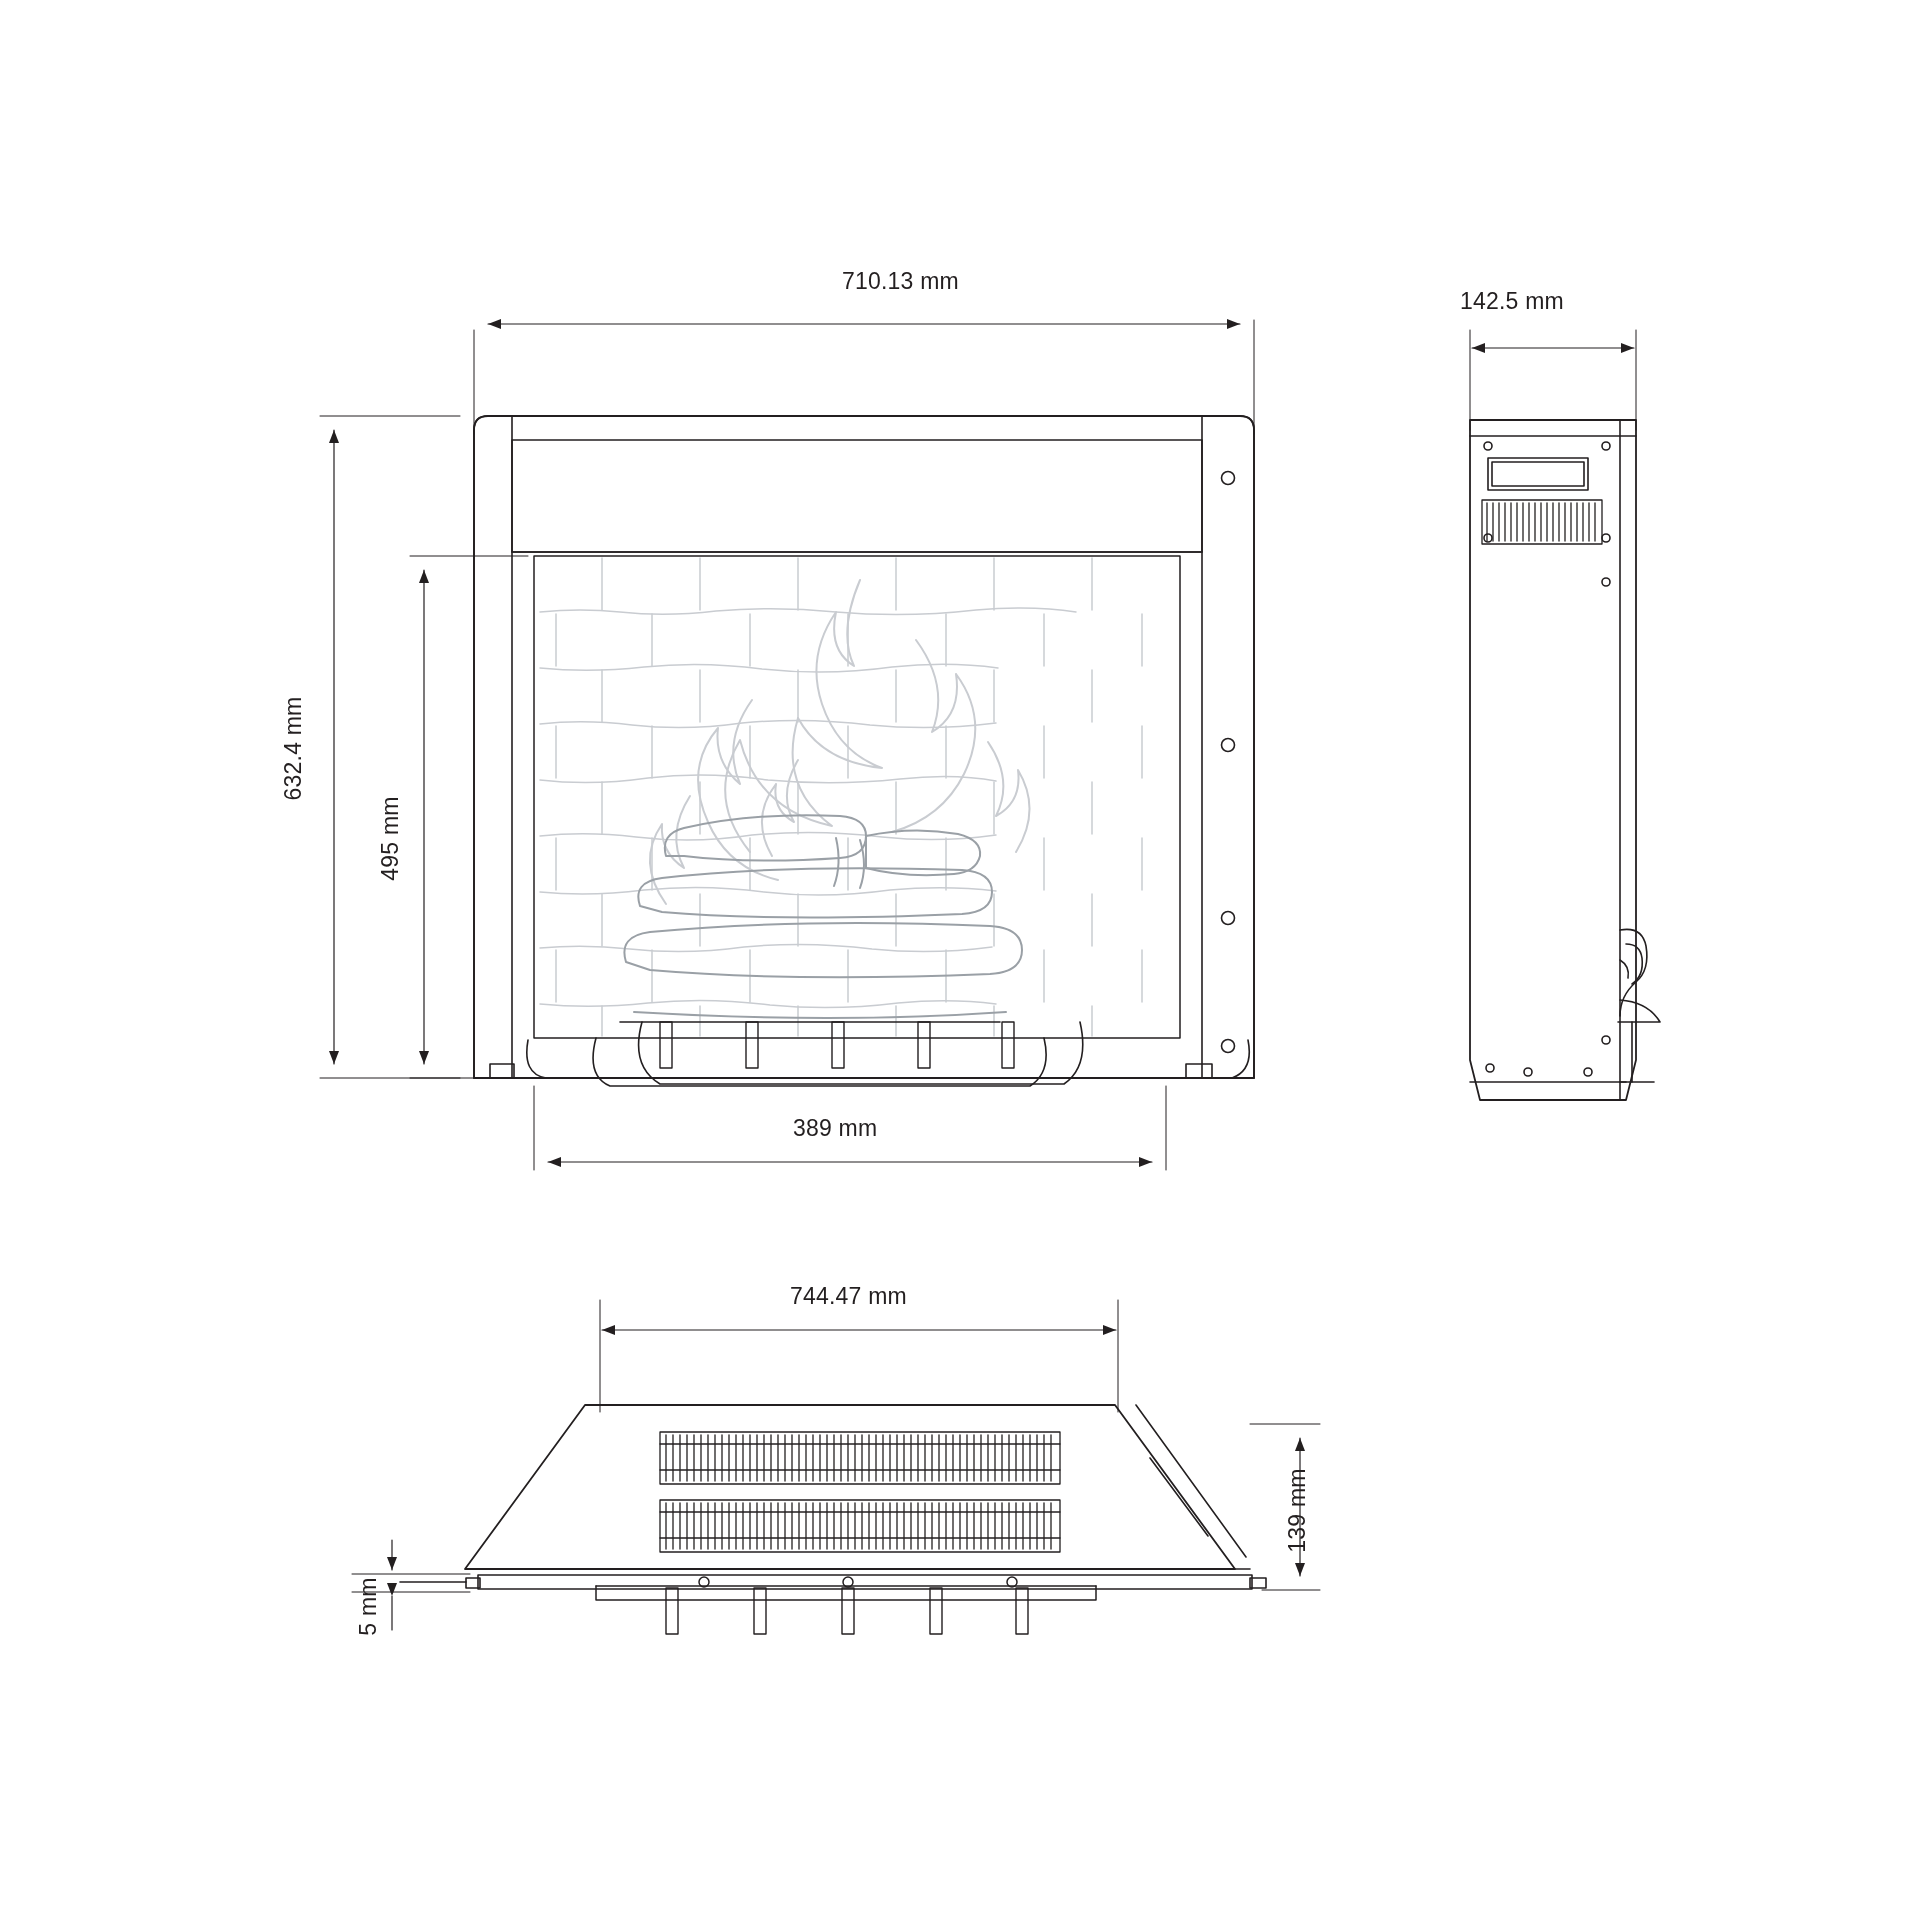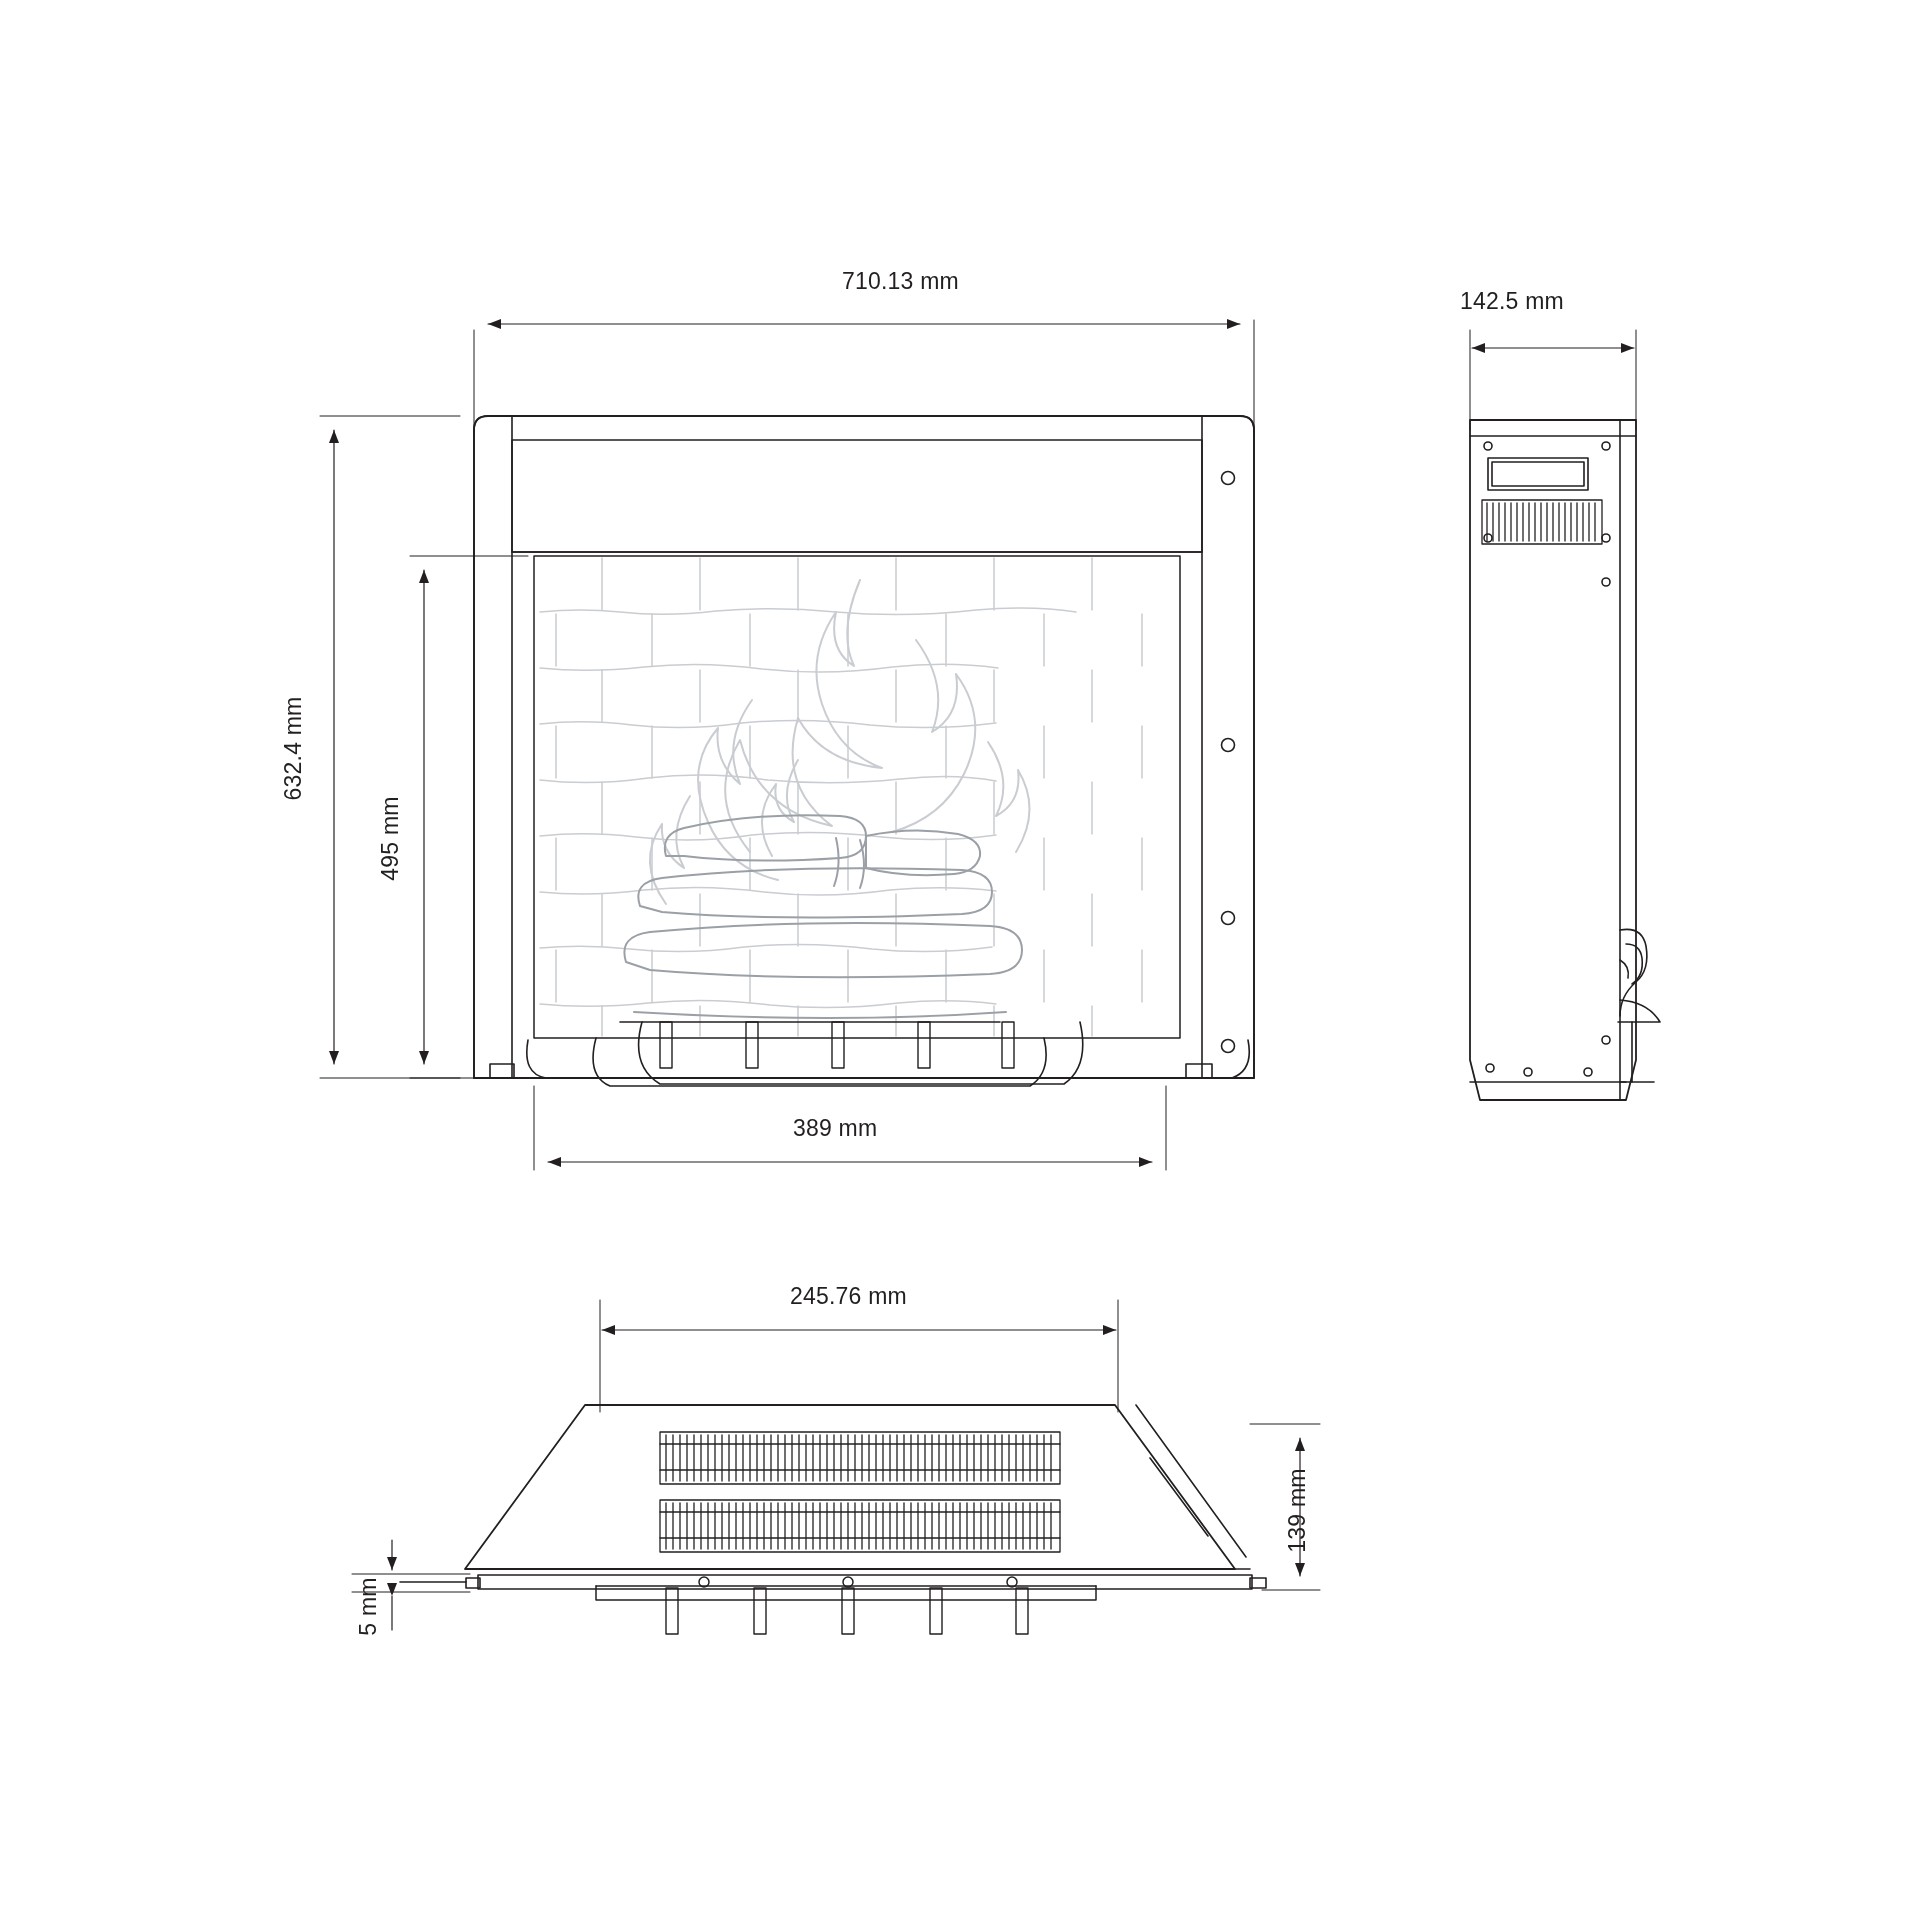--- a/index.html
+++ b/index.html
@@ -430,17 +430,17 @@
 <div class="dimlabel" style="left:795px; top:268px;margin-left:47px;">710.13 mm</div>
 
 <div class="dimlabel vert" style="left:233px; top:735px; width:120px; text-align:center;">632.4 mm</div>
 
 <div class="dimlabel vert" style="left:330px; top:825px; width:120px; text-align:center;">495 mm</div>
 
 <div class="dimlabel" style="left:793px; top:1115px;">389 mm</div>
 
 <div class="dimlabel" style="left:1460px; top:288px;">142.5 mm</div>
 
-<div class="dimlabel" style="left:790px; top:1283px;">245.76 mm</div>
+<div class="dimlabel" style="left:790px; top:1283px;">744.47 mm</div>
 
 <div class="dimlabel vert" style="left:1237px; top:1497px; width:120px; text-align:center;">139 mm</div>
 
 <div class="dimlabel vert" style="left:308px; top:1593px; width:120px; text-align:center;">5 mm</div>
 
 </body></html>

